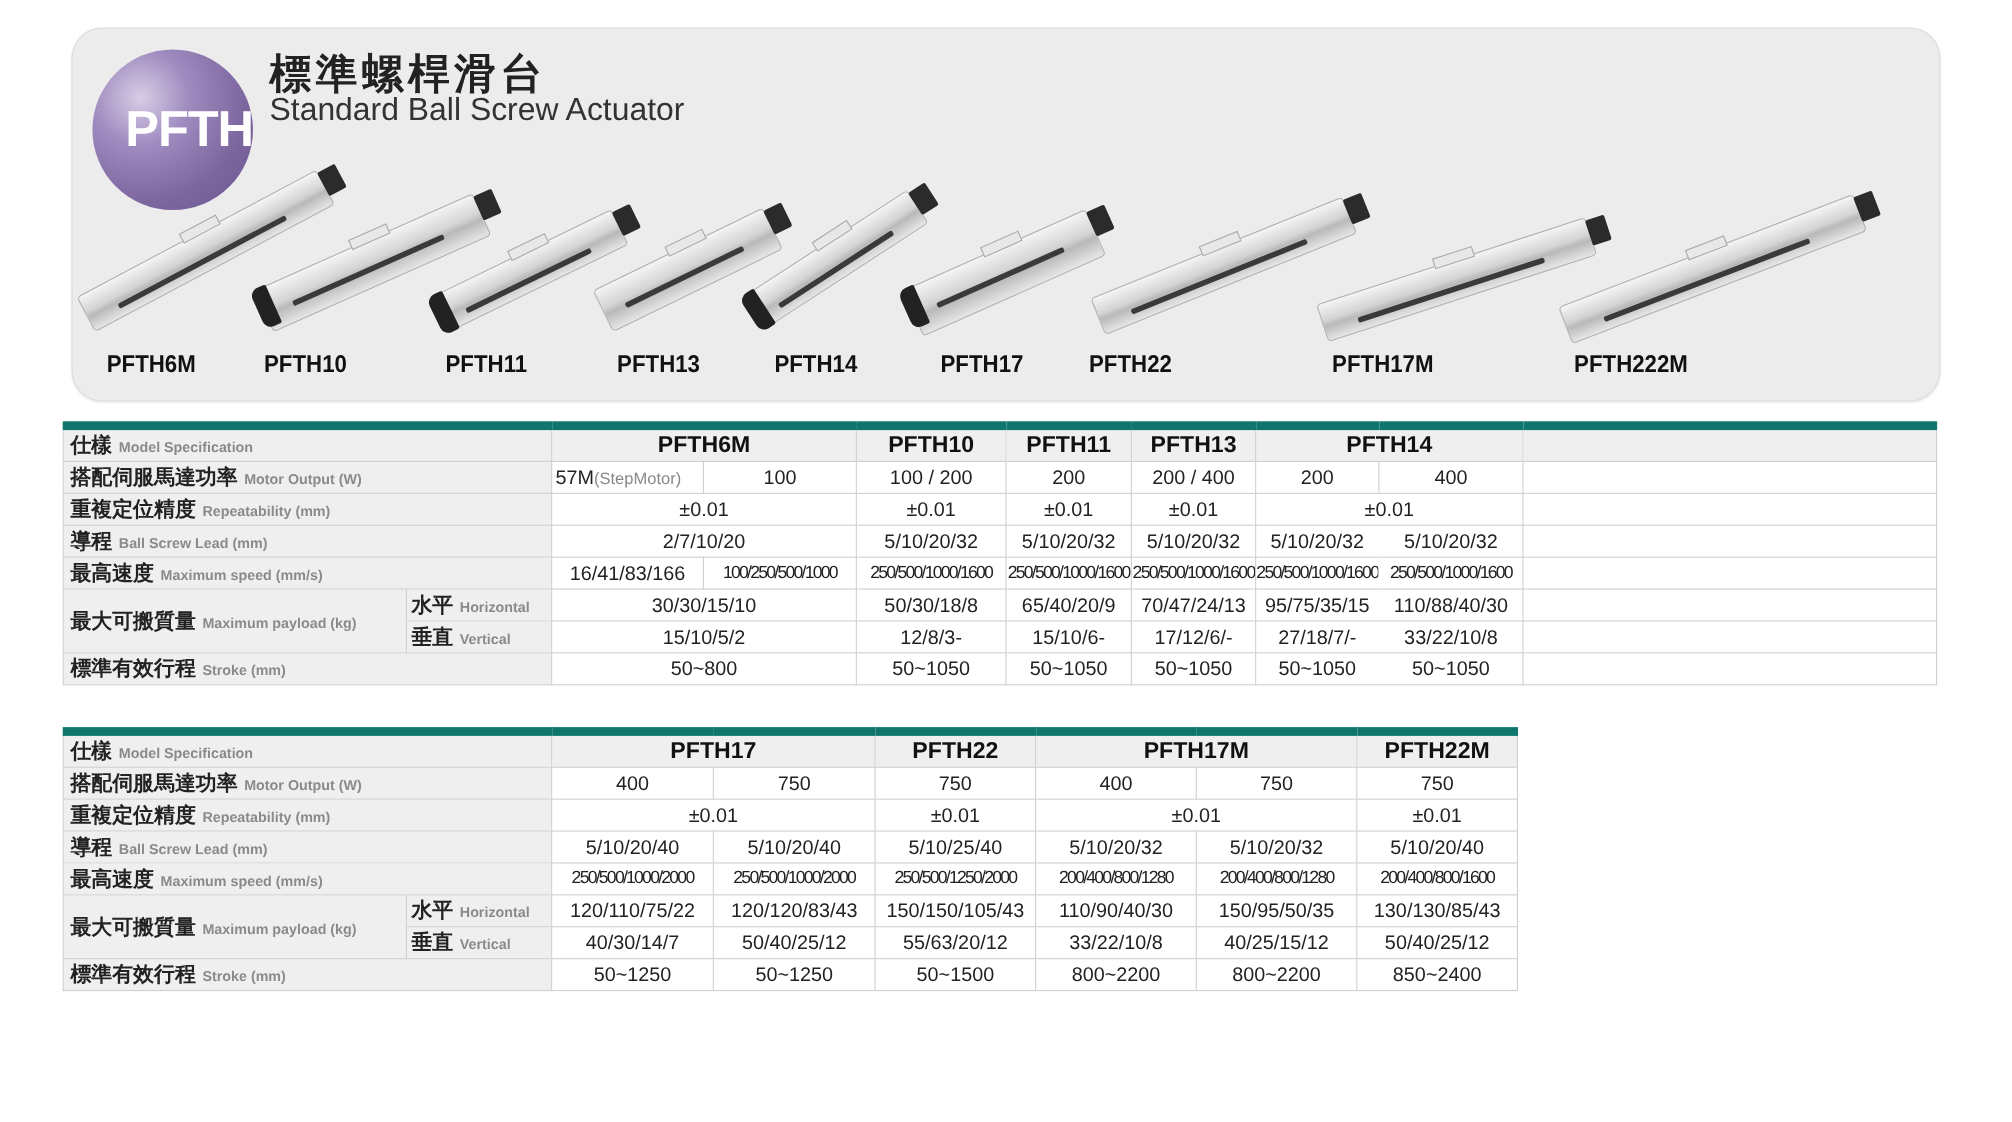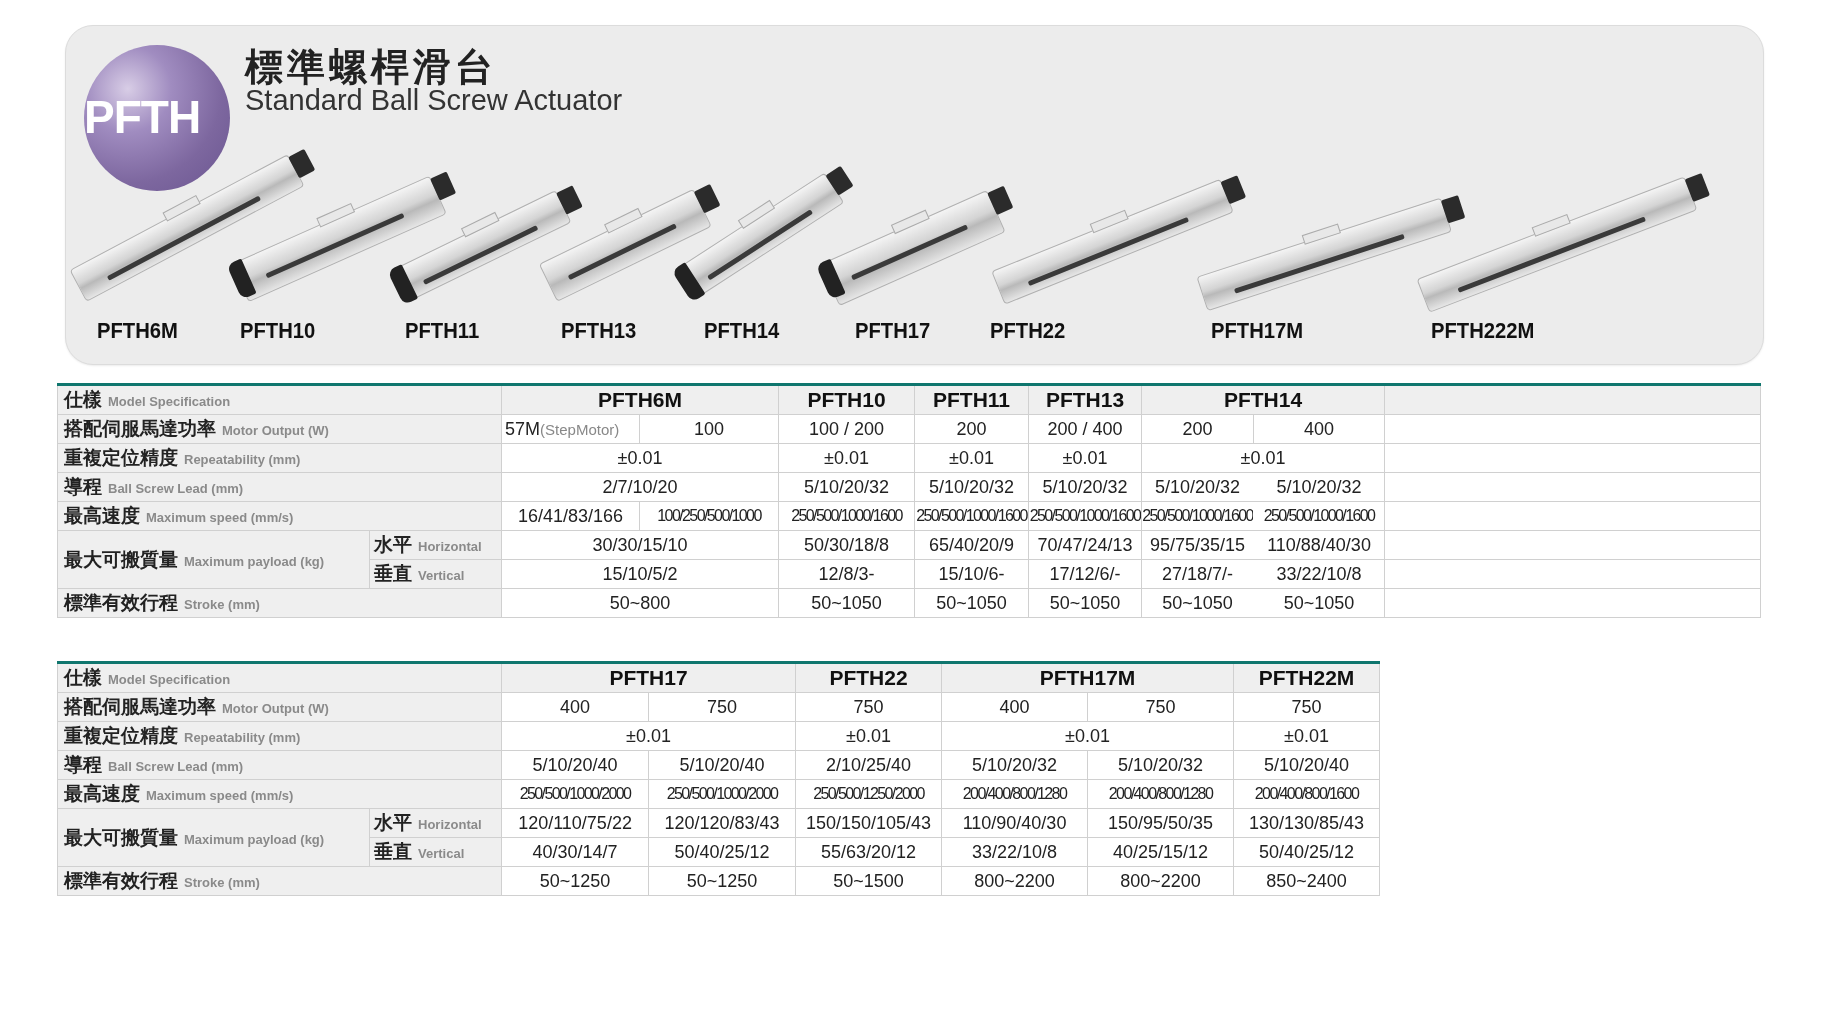--- a/index.html
+++ b/index.html
@@ -12,21 +12,21 @@
     background:#ececec; border-radius:28px; border:1px solid #dcdcdc;
     box-shadow:0 1px 2px rgba(0,0,0,0.08);
     overflow:hidden;
   }
   .logo {
     position:absolute; left:84px; top:45px; width:146px; height:146px; border-radius:50%;
     background: radial-gradient(circle at 30% 30%, #d8cde6 0%, #a08cc0 30%, #7d679f 65%, #6a5590 100%);
     z-index:3;
   }
   .logo-text {
-    position:absolute; left:0; right:0; top:45px; text-align:left;
+    position:absolute; left:0; right:0; top:45px; text-align:right;
     color:#ffffff; font-weight:bold; font-size:46px; letter-spacing:-1px;
   }
   .title-cn {
     position:absolute; left:245px; top:42px; font-size:38px; font-weight:bold; color:#222;
     letter-spacing:4px; font-family:"DejaVu Sans", sans-serif; z-index:3;
   }
   .title-en {
     position:absolute; left:245px; top:84px; font-size:29px; color:#333; z-index:3;
   }
   .product {
@@ -53,21 +53,21 @@
   }
   table.spec td.lbl { background:#efefef; text-align:left; padding-left:6px; }
   table.spec td.sub { background:#efefef; text-align:left; padding-left:4px; }
   table.spec td.hdr { background:#efefef; font-weight:bold; font-size:21px; color:#111; }
   table.spec td.blank { background:#ffffff; }
   table.spec td.hdrblank { background:#efefef; }
   .cn { font-family:"DejaVu Sans", sans-serif; font-weight:bold; font-size:19px; color:#222; }
   .en { font-size:13px; font-weight:bold; color:#8a8a8a; margin-left:6px; }
   .narrow { font-size:16px; letter-spacing:-1.6px; }
   .grey { color:#888; font-size:15px; }
-  table.spec tr.top td { border-top:3px solid #0f766e; }
+  table.spec tr.top td { border-top:8px solid #0f766e; }
 </style>
 </head>
 <body>
 
 <div class="banner"></div>
 
 <div class="logo">
   <div class="logo-text">PFTH</div>
 </div>
 <div class="title-cn">標準螺桿滑台</div>
@@ -263,21 +263,21 @@
     <td class="lbl" colspan="2"><span class="cn">重複定位精度</span><span class="en">Repeatability (mm)</span></td>
     <td colspan="2">±0.01</td>
     <td>±0.01</td>
     <td colspan="2">±0.01</td>
     <td>±0.01</td>
   </tr>
   <tr>
     <td class="lbl" colspan="2"><span class="cn">導程</span><span class="en">Ball Screw Lead (mm)</span></td>
     <td>5/10/20/40</td>
     <td>5/10/20/40</td>
-    <td>2/10/25/40</td>
+    <td>5/10/25/40</td>
     <td>5/10/20/32</td>
     <td>5/10/20/32</td>
     <td>5/10/20/40</td>
   </tr>
   <tr>
     <td class="lbl" colspan="2"><span class="cn">最高速度</span><span class="en">Maximum speed (mm/s)</span></td>
     <td class="narrow">250/500/1000/2000</td>
     <td class="narrow">250/500/1000/2000</td>
     <td class="narrow">250/500/1250/2000</td>
     <td class="narrow">200/400/800/1280</td>

